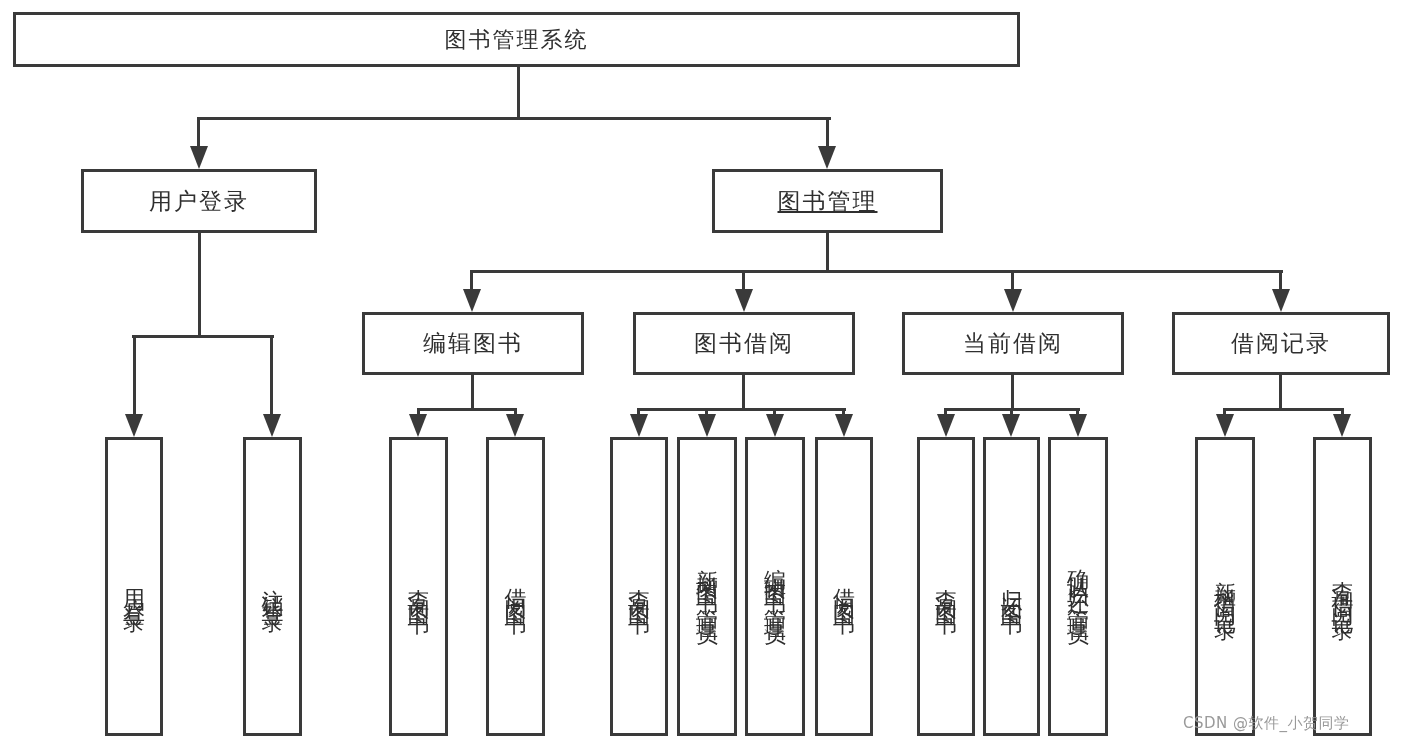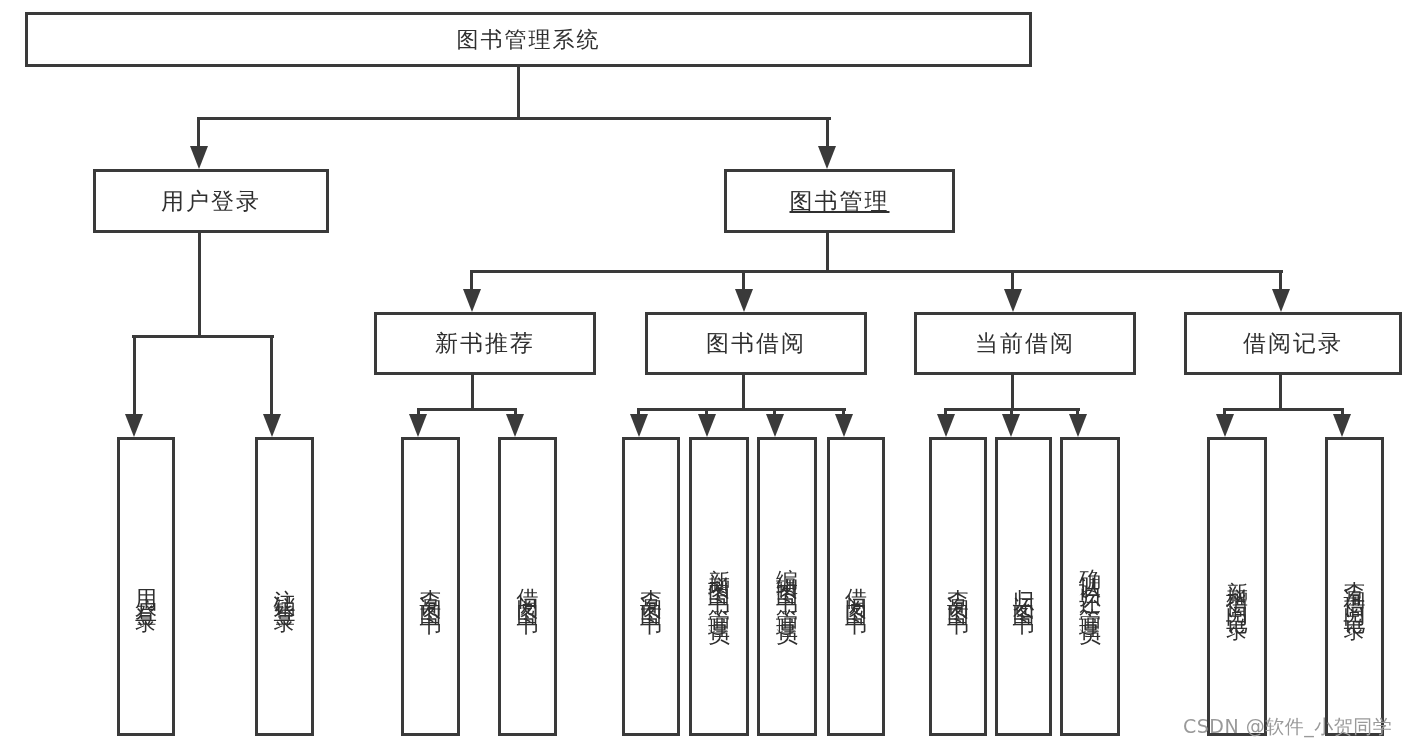--- a/index.html
+++ b/index.html
@@ -20,21 +20,20 @@
     overflow: hidden;
   }
   .node {
     position: absolute;
     border: 3px solid var(--line);
     background: var(--bg);
     display: flex;
     align-items: center;
     justify-content: center;
     text-align: left;
-    margin-left: 12px;
   }
   .h-node { font-size: 23px; letter-spacing: 2px; }
   .root-node { font-size: 22px; }
   .v-node span {
     writing-mode: vertical-rl;
     text-orientation: mixed;
     font-size: 22px;
     letter-spacing: 8px;
     line-height: 1;
   }
@@ -43,21 +42,21 @@
     position: absolute;
     width: 0; height: 0;
     border-left: 9px solid transparent;
     border-right: 9px solid transparent;
     border-top: 23px solid var(--line);
   }
   .watermark {
     position: absolute;
     left: 1183px;
     top: 714px;
-    font-size: 19px;
+    font-size: 15px;
     color: var(--wm);
     letter-spacing: 0.5px;
     white-space: nowrap;
     z-index: 5;
   }
 </style>
 </head>
 <body>
 
 <div class="canvas">
@@ -85,21 +84,21 @@
   <div class="line" style="left:472px; top:270px; width:811px; height:3px;"></div>
   <div class="line" style="left:470px; top:270px; width:3px; height:20px;"></div>
   <div class="arrow" style="left:463px; top:289px;"></div>
   <div class="line" style="left:742px; top:270px; width:3px; height:20px;"></div>
   <div class="arrow" style="left:735px; top:289px;"></div>
   <div class="line" style="left:1011px; top:270px; width:3px; height:20px;"></div>
   <div class="arrow" style="left:1004px; top:289px;"></div>
   <div class="line" style="left:1279px; top:270px; width:3px; height:20px;"></div>
   <div class="arrow" style="left:1272px; top:289px;"></div>
 
-  <div class="node h-node" style="left:362px; top:312px; width:222px; height:63px;">新书推荐</div>
+  <div class="node h-node" style="left:362px; top:312px; width:222px; height:63px;">编辑图书</div>
   <div class="node h-node" style="left:902px; top:312px; width:222px; height:63px;">当前借阅</div>
   <div class="node h-node" style="left:633px; top:312px; width:222px; height:63px;">图书借阅</div>
   <div class="node h-node" style="left:1172px; top:312px; width:218px; height:63px;">借阅记录</div>
 
   <div class="line" style="left:471px; top:375px; width:3px; height:36px;"></div>
   <div class="line" style="left:417px; top:408px; width:100px; height:3px;"></div>
   <div class="line" style="left:417px; top:408px; width:3px; height:9px;"></div>
   <div class="arrow" style="left:409px; top:414px;"></div>
   <div class="line" style="left:514px; top:408px; width:3px; height:9px;"></div>
   <div class="arrow" style="left:506px; top:414px;"></div>

